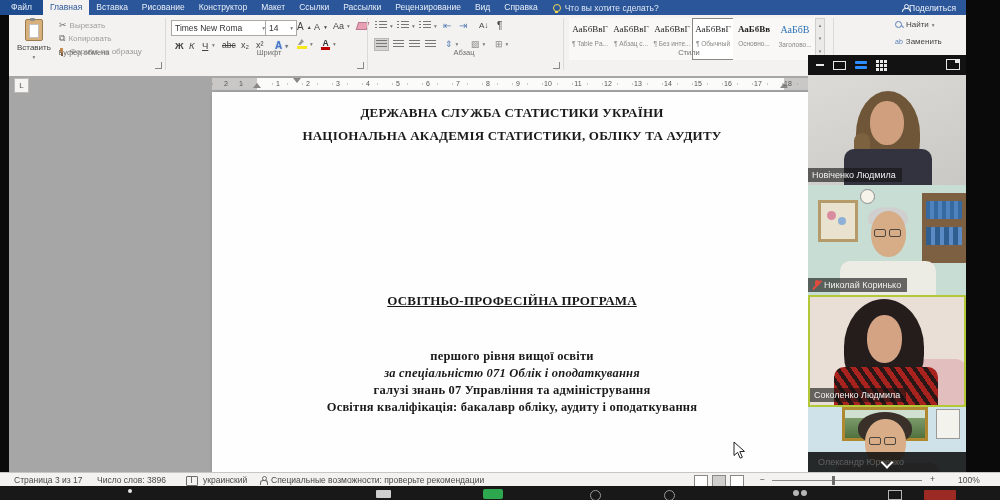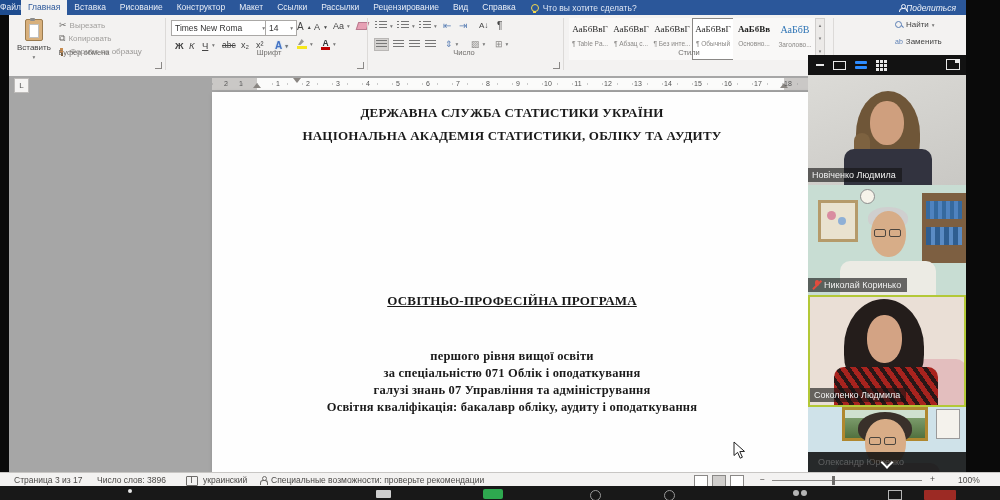--- a/index.html
+++ b/index.html
@@ -2,26 +2,26 @@
 <html><head>
 <meta charset="utf-8">
 <style>
   html,body{margin:0;padding:0;background:#000;}
   #screen{position:relative;width:1000px;height:500px;overflow:hidden;
           font-family:"Liberation Sans",sans-serif;background:#0a0a0a;}
   .abs{position:absolute;}
   
   #tabbar{left:0;top:0;width:966px;height:15px;background:#2b579a;display:flex;align-items:stretch;}
   .tab{color:#e9eef7;font-size:8.5px;line-height:15px;padding:0 7px;white-space:nowrap;cursor:default;}
-  .tab.file{background:#1e4c8f;padding:0 0;}
+  .tab.file{background:#1e4c8f;padding:0 11px;}
   .tab.active{background:#f3f2f1;color:#2b579a;}
   #tellme{display:flex;align-items:center;gap:4px;color:#dfe7f5;font-size:8.5px;padding:0 8px;}
   .bulb{width:6px;height:6px;border:1px solid #f5d94e;border-radius:50%;position:relative;}
   .bulb::after{content:"";position:absolute;left:1.5px;top:6px;width:3px;height:2px;background:#f5d94e;}
-  #share{margin-left:auto;display:flex;align-items:center;color:#eef2fa;font-size:8.5px;padding:0 10px;font-style:italic;}
+  #share{margin-left:auto;display:flex;align-items:center;color:#eef2fa;font-size:8.5px;padding:0 10px;}
   .person{width:7px;height:7px;position:relative;}
   .person::before{content:"";position:absolute;left:2px;top:0;width:3px;height:3px;border:1px solid #eef2fa;border-radius:50%;}
   .person::after{content:"";position:absolute;left:0;top:4px;width:7px;height:3px;border:1px solid #eef2fa;border-bottom:none;border-radius:4px 4px 0 0;}
   
   #ribbon{left:9px;top:15px;width:957px;height:61px;background:#f3f2f1;border-bottom:1px solid #d4d2d0;}
   .vsep{position:absolute;top:3px;width:1px;height:52px;background:#dcdad8;}
   .grouplabel{position:absolute;top:33px;font-size:7.5px;color:#6e6c6a;text-align:center;}
   .launcher{position:absolute;top:47px;width:6px;height:6px;border-right:1px solid #8a8886;border-bottom:1px solid #8a8886;}
   .rbtn{position:absolute;font-size:8px;color:#444;display:flex;align-items:center;gap:3px;white-space:nowrap;}
   .rbtn.dis{color:#a2a09e;}
@@ -252,21 +252,21 @@
         <span class="dd">▾</span>
       </div>
     <div class="rbtn" style="left:462px;top:24px;font-size:9px;color:#8a8886;">
         <span>▨</span>
         <span class="dd">▾</span>
       </div>
     <div class="rbtn" style="left:486px;top:24px;font-size:9px;color:#8a8886;">
         <span>⊞</span>
         <span class="dd">▾</span>
       </div>
-    <div class="grouplabel" style="left:400px;width:110px;">Число</div>
+    <div class="grouplabel" style="left:400px;width:110px;">Абзац</div>
     <div class="launcher" style="left:544px;"></div>
     <div class="vsep" style="left:554px;"></div>
 
     <div class="stylecard" style="left:560px;">
       <span class="sample">АаБбВвГ</span>
       <span class="slabel">¶ Table Pa...</span>
     </div>
     <div class="stylecard" style="left:601px;">
       <span class="sample">АаБбВвГ</span>
       <span class="slabel">¶ Абзац с...</span>
@@ -332,21 +332,21 @@
       <div class="ind-tri-down" style="left:81px;top:0;"></div>
       <div class="ind-tri-up" style="left:41px;top:5px;"></div>
       <div class="ind-tri-up" style="left:568px;top:5px;"></div>
     </div>
 
     <div id="page" class="abs">
       <div class="docline" style="top:13px;font-size:13px;">ДЕРЖАВНА СЛУЖБА СТАТИСТИКИ УКРАЇНИ</div>
       <div class="docline" style="top:36px;font-size:13px;">НАЦІОНАЛЬНА АКАДЕМІЯ СТАТИСТИКИ, ОБЛІКУ ТА АУДИТУ</div>
       <div class="docline" style="top:201px;font-size:13px;text-decoration:underline;">ОСВІТНЬО-ПРОФЕСІЙНА ПРОГРАМА</div>
       <div class="docline" style="top:257px;font-size:12.5px;">першого рівня вищої освіти</div>
-      <div class="docline" style="top:274px;font-size:12.5px;">за спеціальністю 071 Облік і оподаткування</div>
+      <div class="docline" style="top:274px;font-size:12.5px;font-style:italic;">за спеціальністю 071 Облік і оподаткування</div>
       <div class="docline" style="top:291px;font-size:12.5px;">галузі знань 07 Управління та адміністрування</div>
       <div class="docline" style="top:308px;font-size:12.5px;">Освітня кваліфікація: бакалавр обліку, аудиту і оподаткування</div>
     </div>
   </div>
 
   <svg id="cursor" class="abs" width="13" height="19">
     <path d="M1,1 L1,14.5 L4.6,11.4 L7.2,17.2 L9.4,16.2 L6.8,10.6 L11.5,10.4 Z" fill="#fdfdfd" stroke="#222" stroke-width="1"></path>
   </svg>
 
   <div id="meeting" class="abs">

